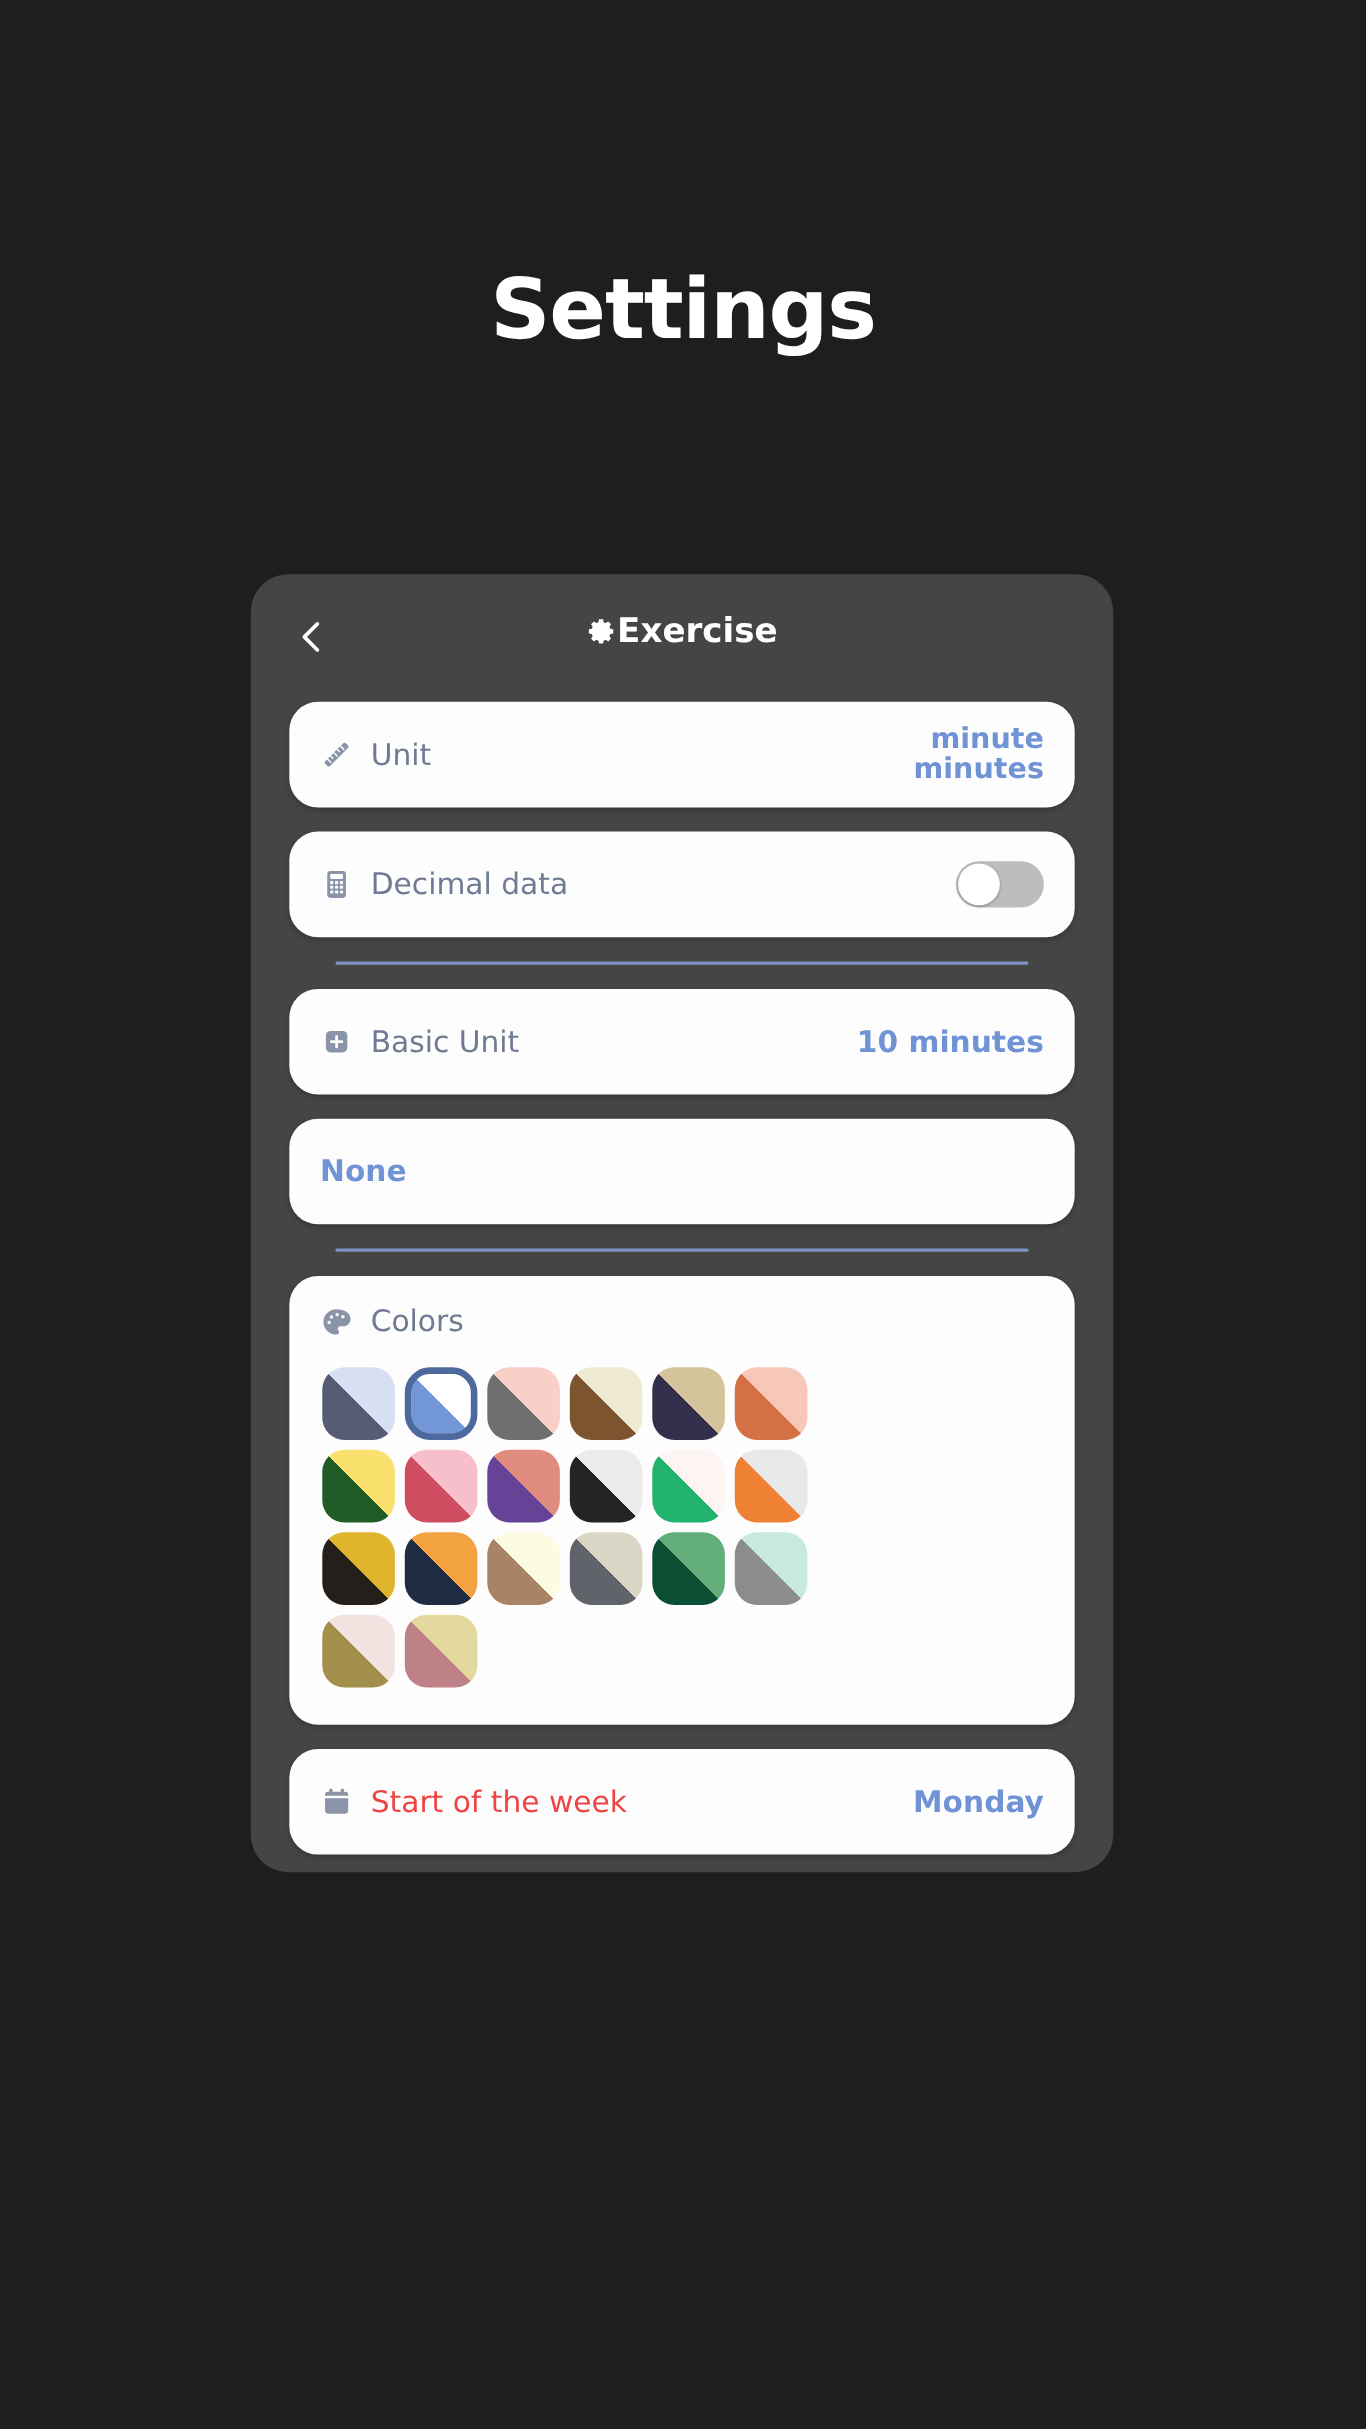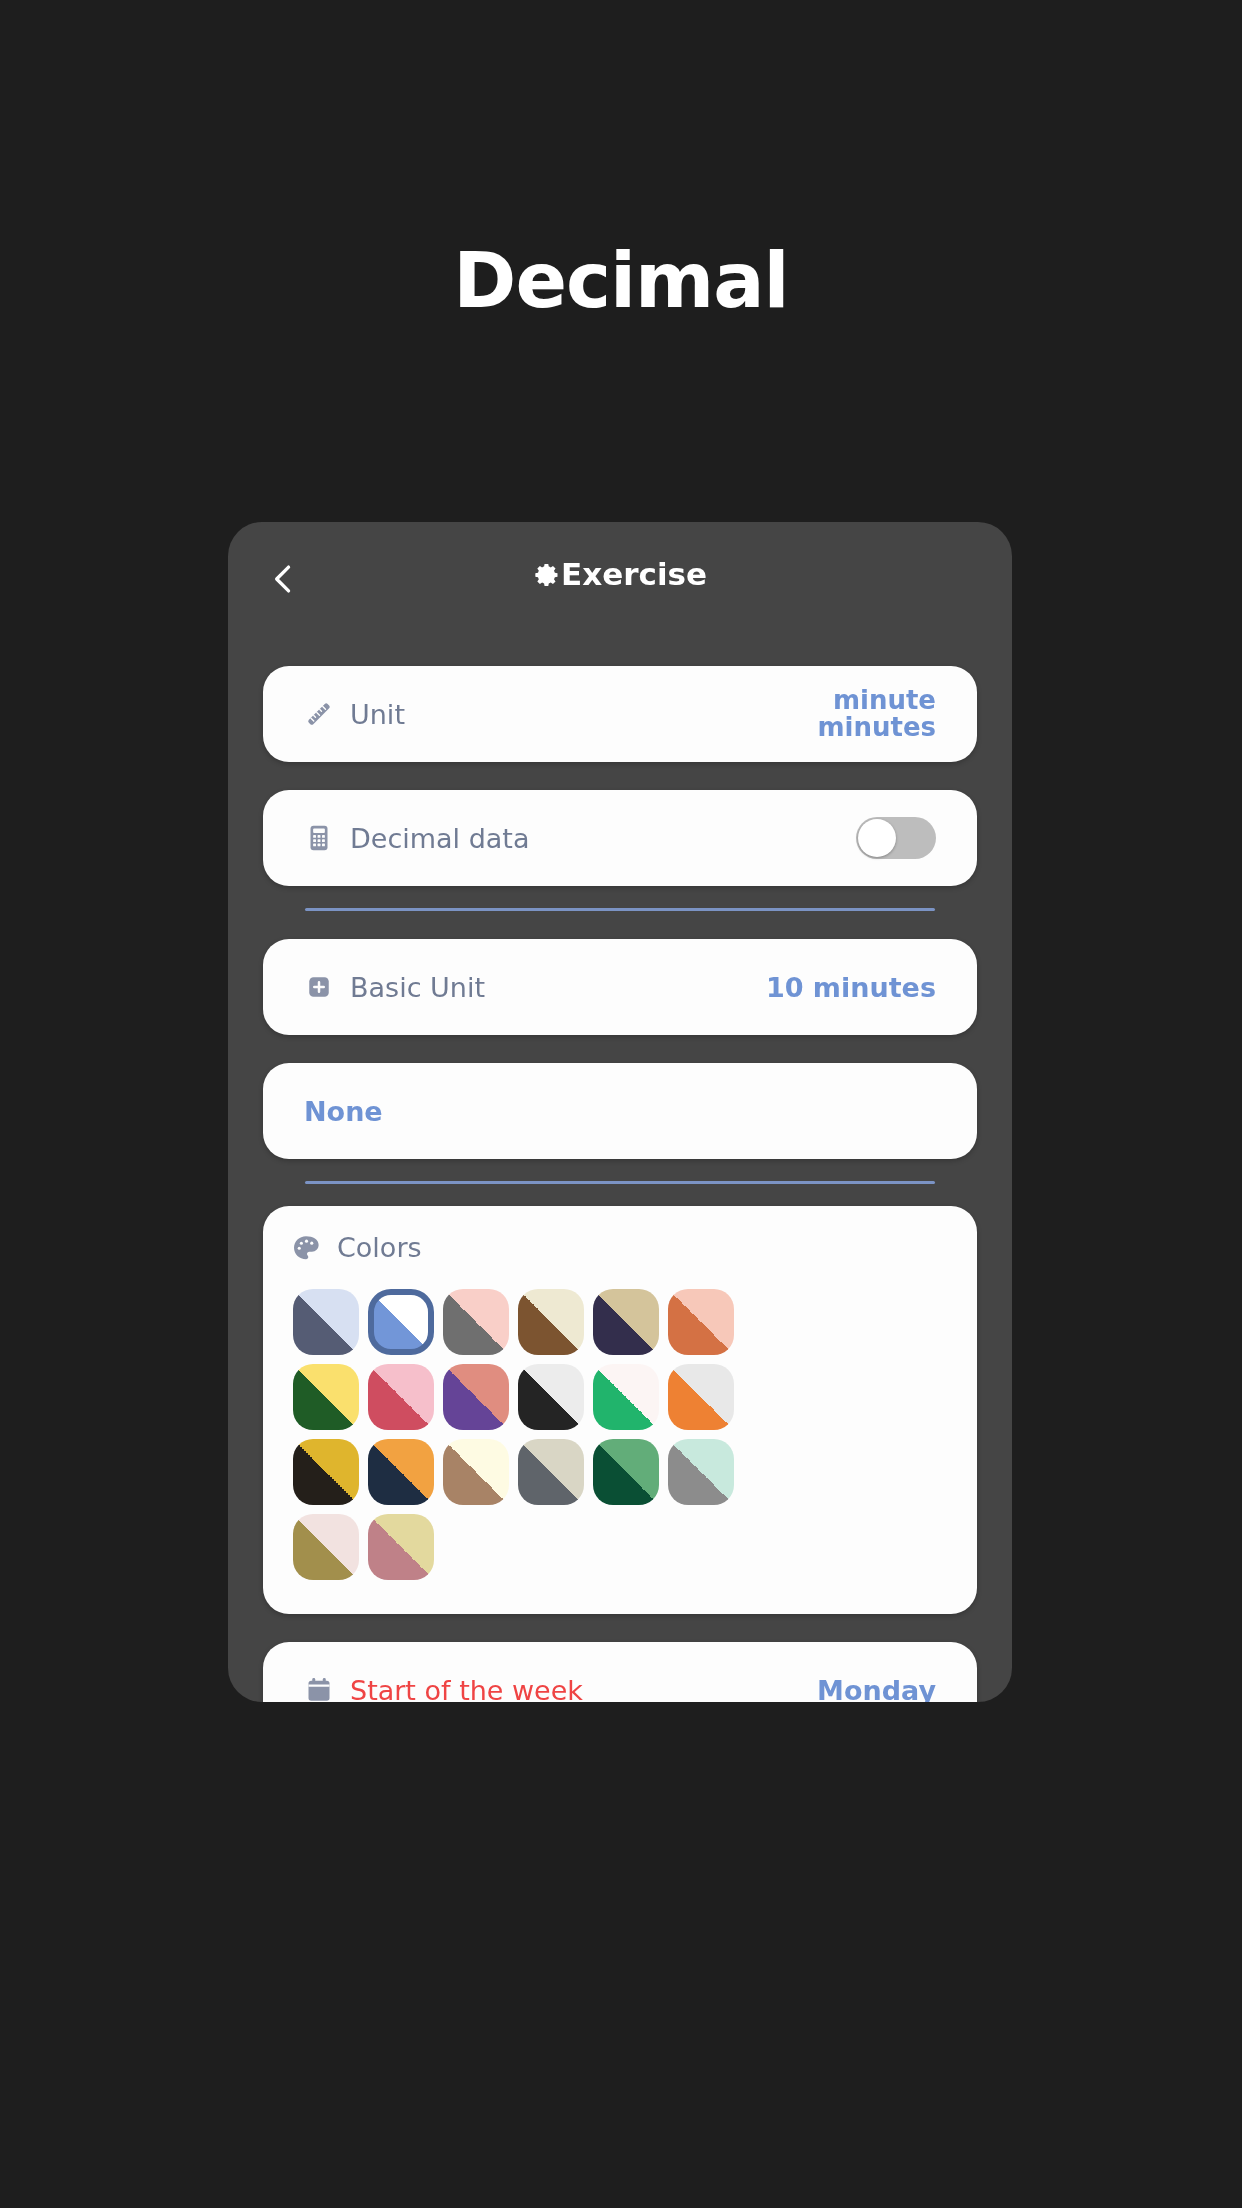--- a/index.html
+++ b/index.html
@@ -80,24 +80,23 @@
     padding: 0 35px;
   }
 
   .row-card {
     background: #fdfdfd;
     border-radius: 26px;
     height: 96px;
     margin-bottom: 22px;
     display: flex;
     align-items: center;
-    padding: 0 41px;
+    padding: 0 28px;
     box-sizing: border-box;
     box-shadow: 0 2px 5px rgba(0,0,0,0.22);
-    margin-top: 28px;
   }
   .row-left {
     display: flex;
     align-items: center;
     gap: 16px;
     flex: 1;
     min-width: 0;
   }
   .row-label {
     color: #707b93;
@@ -185,21 +184,21 @@
     position: relative;
   }
   .swatch.selected {
     border: 6px solid #4e6a9d;
     border-radius: 23px;
   }
 </style>
 </head>
 <body style="background: rgb(30, 30, 30);">
 
-<div class="page-title">Decimal</div>
+<div class="page-title">Settings</div>
 
 <div class="phone-card" style="background: rgb(69, 69, 69);">
 
   <div class="phone-header">
     <div class="back-chevron">
       <svg viewBox="0 0 24 24" width="38" height="38">
         <path d="M15.5 4.5 L8 12 L15.5 19.5" fill="none" stroke="#ffffff" stroke-width="2.1" stroke-linecap="round" stroke-linejoin="round"></path>
       </svg>
     </div>
     <div class="header-title">

